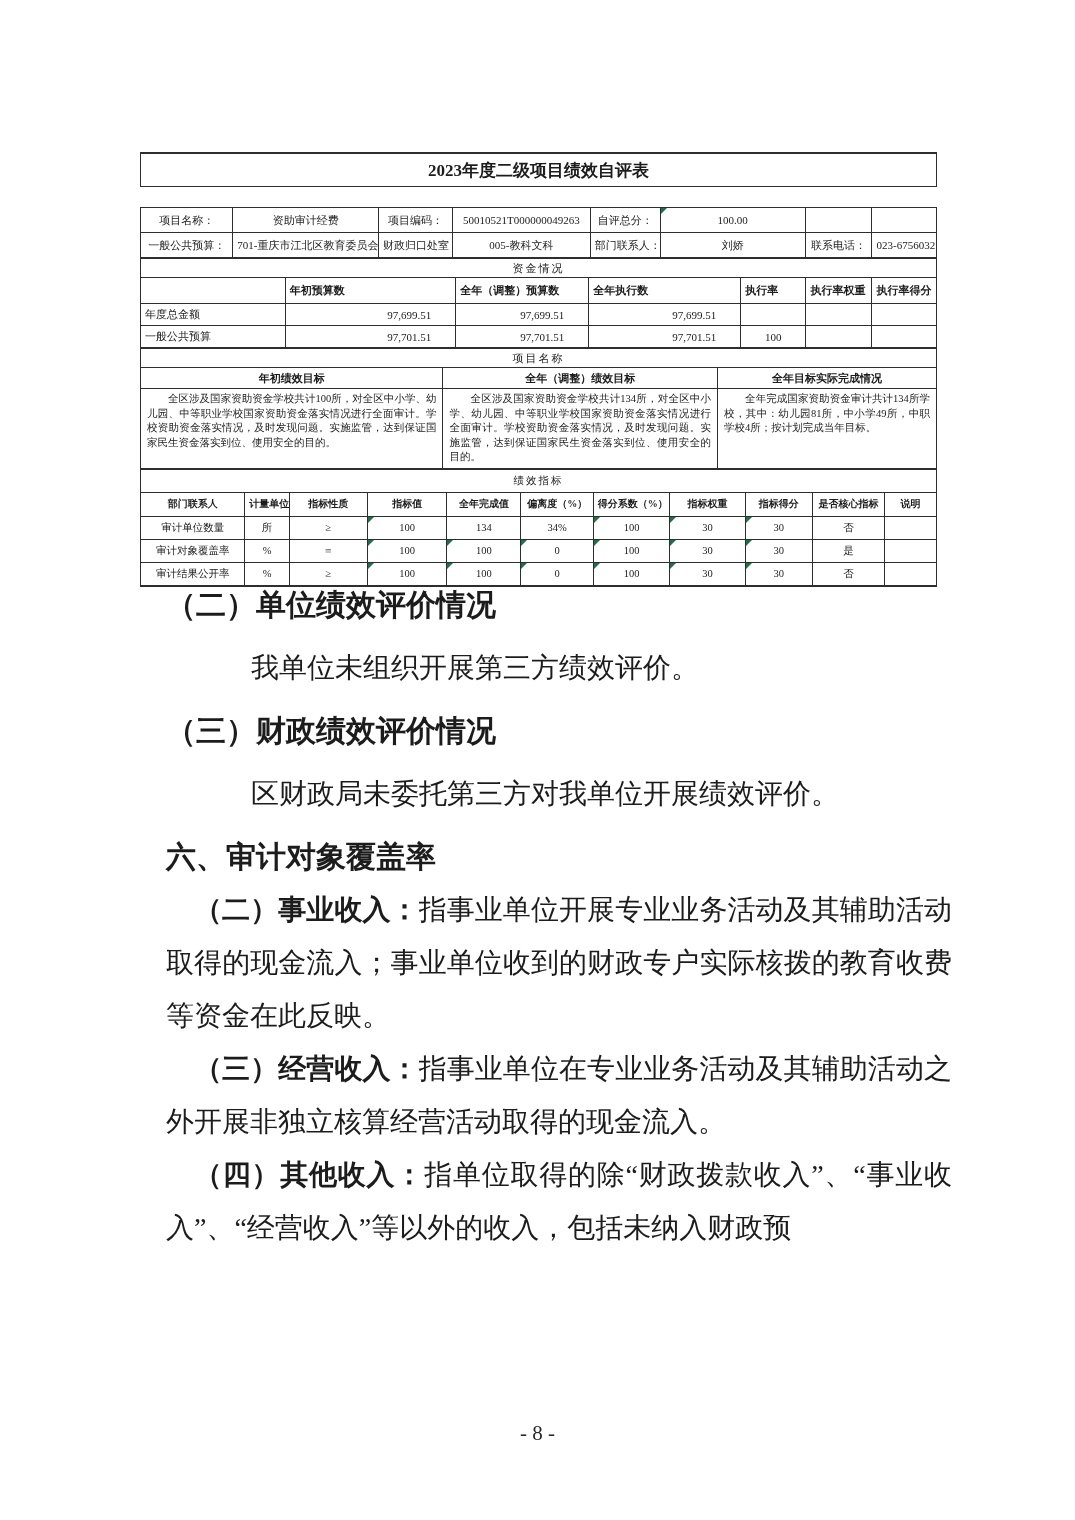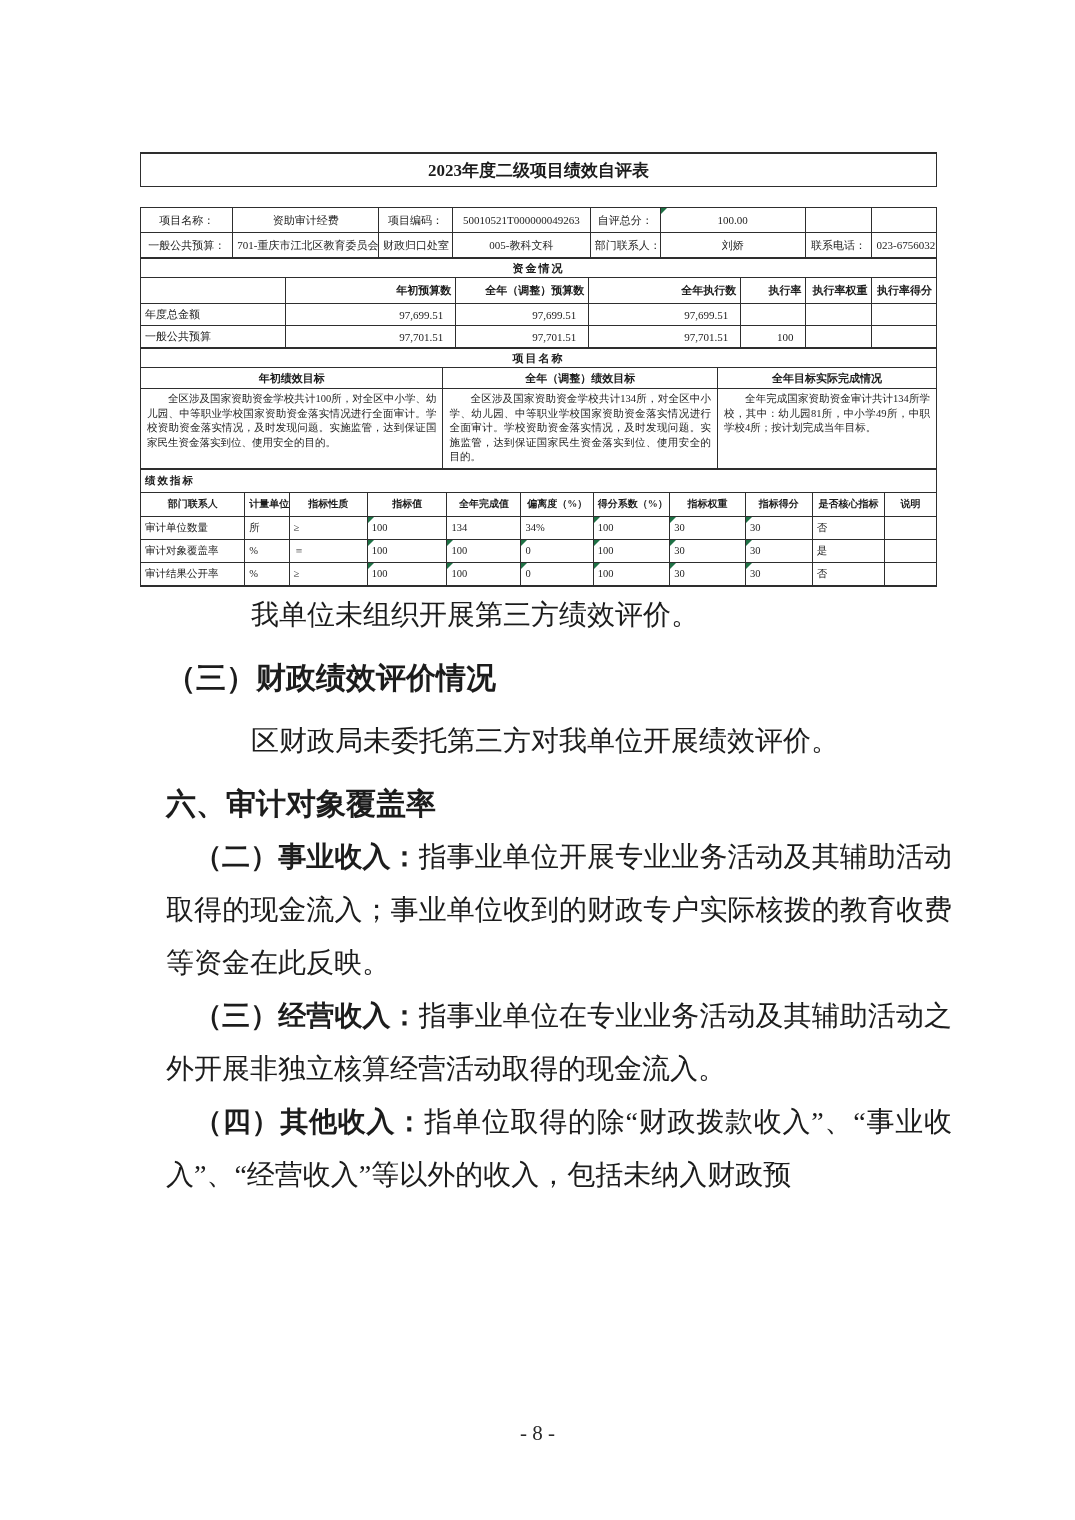--- a/index.html
+++ b/index.html
@@ -21,34 +21,34 @@
     border-top:2px solid #2e2e2e;
   }
   .tbl-gap { height:20px; }
 
   .info-tbl td, .info-tbl th { height:24px; }
   .lbl { font-weight:bold; text-align:center; }
   .val-c { text-align:center; }
   .val-l { text-align:center; padding-left:12px; }
 
   .banner td {
-    height:18px; text-align:center; font-weight:bold; letter-spacing:2px;
-  }
-  .funds-tbl th { height:25px; text-align:right; font-weight:bold; }
+    height:18px; text-align:center; font-weight:normal; letter-spacing:2px;
+  }
+  .funds-tbl th { height:25px; text-align:left; font-weight:bold; }
   .funds-tbl td.row-label { height:21px; text-align:left; }
-  .funds-tbl td.num { height:21px; text-align:right; padding-right:12px; }
+  .funds-tbl td.num { height:21px; text-align:right; padding-right:24px; }
 
   .goals-tbl th { height:20px; text-align:center; font-weight:bold; }
   .goals-tbl td.goal {
     height:66px; white-space:normal; font-size:10.5px; line-height:14.5px;
     text-align:justify; text-indent:2em; vertical-align:top; padding:3px 6px;
   }
 
   .ind-tbl th { height:23px; text-align:center; font-weight:bold; font-size:10px; }
-  .ind-tbl td { height:22px; text-align:left; font-size:10.5px; }
+  .ind-tbl td { height:22px; text-align:center; font-size:10.5px; }
   .ind-tbl tr:last-child td { border-bottom:2px solid #2e2e2e; }
 
   
   .gm { position:relative; }
   .gm::before {
     content:""; position:absolute; left:0; top:0; width:0; height:0;
     border-top:6px solid #1e7145; border-right:6px solid transparent;
   }
 
   
@@ -259,20 +259,21 @@
         <td class="gm">30</td>
         <td class="gm">30</td>
         <td>否</td>
         <td></td>
       </tr>
     </tbody>
       </table>
   </div>
 
   <div class="content">
+    <h3 class="sub">（二）单位绩效评价情况</h3>
     <p class="p3 mt10">我单位未组织开展第三方绩效评价。</p>
     <h3 class="sub mt10">（三）财政绩效评价情况</h3>
     <p class="p3 mt10">区财政局未委托第三方对我单位开展绩效评价。</p>
     <h2 class="main mt10">六、审计对象覆盖率</h2>
 
 
     <p class="term"><span class="lead">（二）事业收入：</span><span>指事业单位开展专业业务活动及其辅助活动取得的现金流入；事业单位收到的财政专户实际核拨的教育收费等资金在此反映。</span></p>
 
     <p class="term"><span class="lead">（三）经营收入：</span><span>指事业单位在专业业务活动及其辅助活动之外开展非独立核算经营活动取得的现金流入。</span></p>
 

